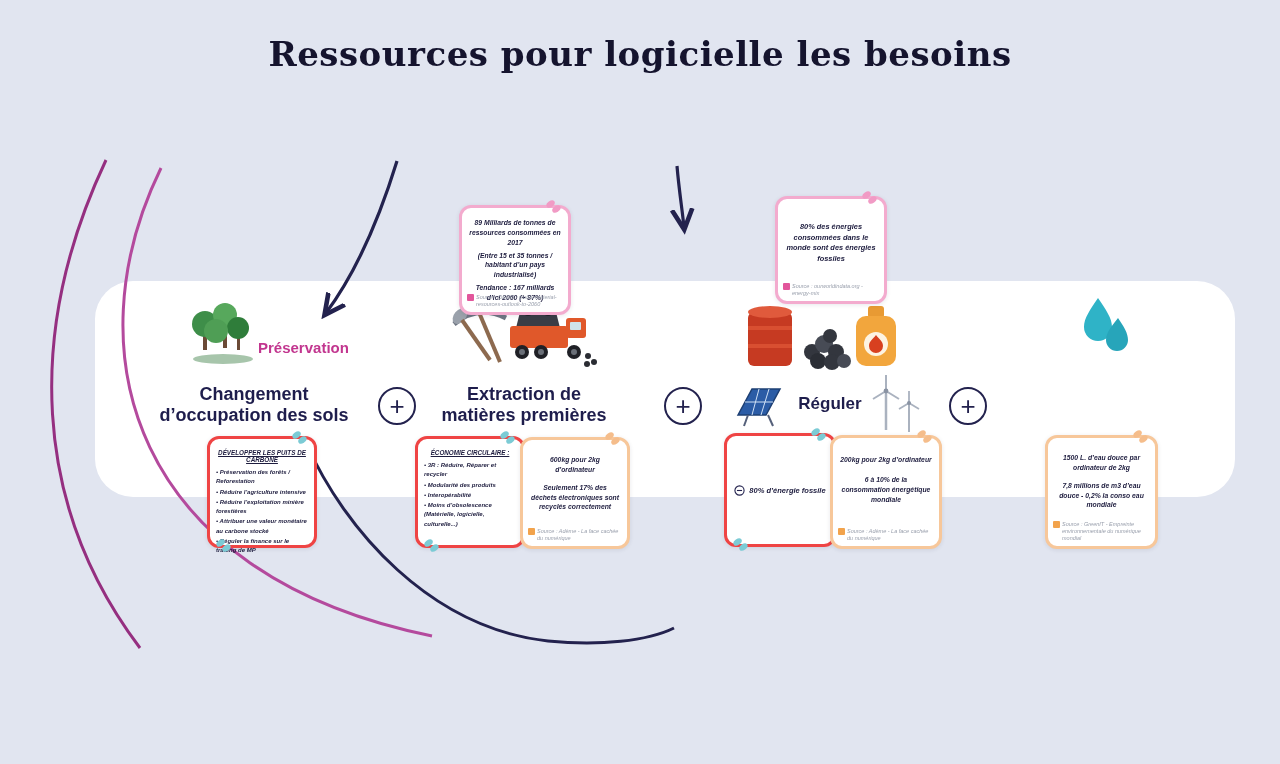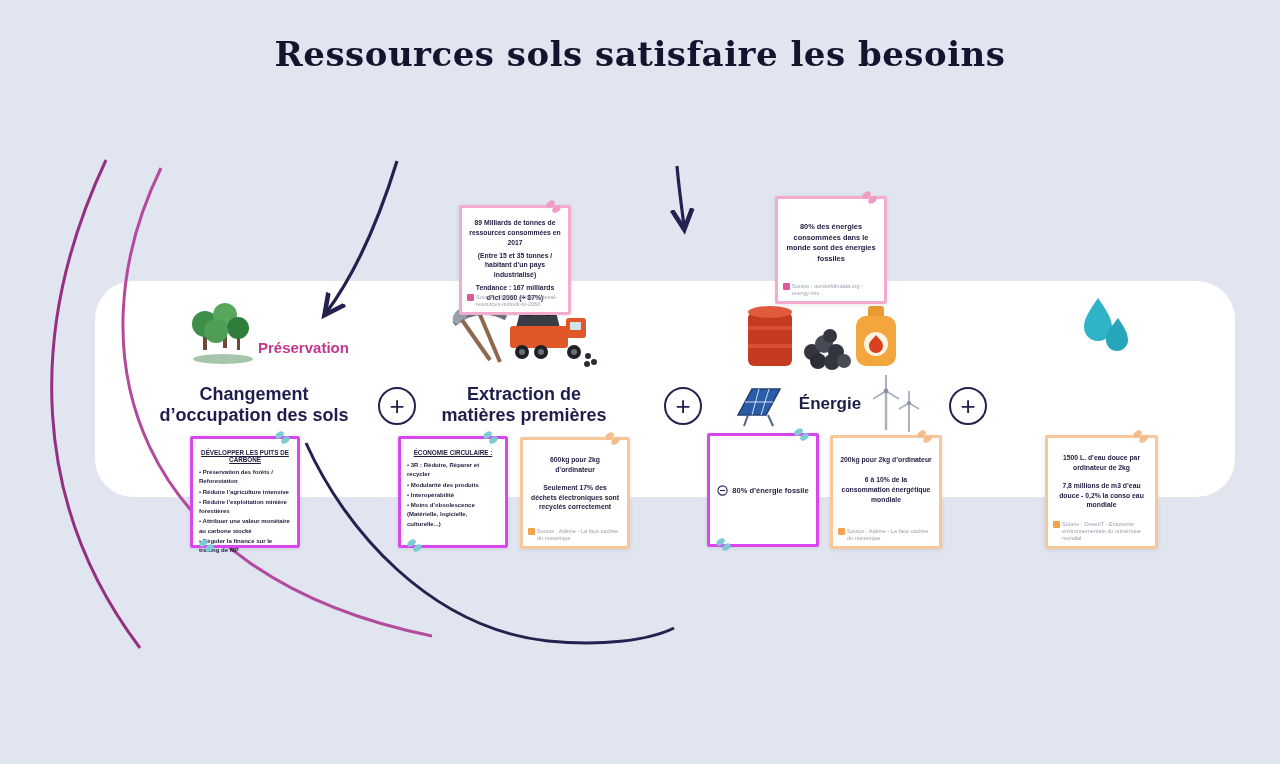--- a/index.html
+++ b/index.html
@@ -16,24 +16,24 @@
 
   .tag{position:absolute;z-index:3;font-size:15px;font-weight:700;color:#c2368f;}
 
   .cat-label{position:absolute;z-index:3;font-size:18px;font-weight:700;color:#1e1d4c;
     text-align:center;line-height:1.18;}
   .cat-label.big{font-size:17px;}
 
   .plus{position:absolute;z-index:3;width:34px;height:34px;border:2.5px solid #23224e;border-radius:50%;
     display:flex;align-items:center;justify-content:center;font-size:26px;font-weight:400;color:#23224e;line-height:1;}
 
-  .card{position:absolute;z-index:3;background:#fff;box-sizing:border-box;border-radius:2px;
-    box-shadow:0 1px 4px rgba(30,30,60,.10);}
+  .card{position:absolute;z-index:3;background:#fff;box-sizing:border-box;border-radius:12px;
+    box-shadow:0 1px 4px rgba(30,30,60,.10);font-style:italic;}
   .card.pink{border:3px solid #f3abce;}
-  .card.teal{border:3px solid #d946ef;}
+  .card.teal{border:3px solid #ef4444;margin-left:17px;}
   .card.orange{border:3px solid #f7c79a;}
 
   .body{padding:7px 5px 14px;}
   .stat{font-size:6.8px;font-weight:700;color:#1d1c3e;text-align:center;line-height:1.45;margin:3px 2px;}
   .list-head{font-size:6.3px;font-weight:700;text-decoration:underline;text-align:center;color:#1d1c3e;margin:3px 2px 5px;}
   .bullet{font-size:6px;font-weight:700;color:#1d1c3e;line-height:1.55;margin:0 1px 1px;text-align:left;}
   .bullet::before{content:"• ";}
 
   .source{position:absolute;left:5px;right:4px;bottom:4px;display:flex;gap:2px;align-items:flex-start;
     font-size:5.5px;color:#9aa0ad;line-height:1.25;text-align:left;font-weight:400;}
@@ -57,21 +57,21 @@
 
   <svg width="0" height="0" style="position:absolute" aria-hidden="true">
     <defs>
       <symbol id="bf" viewBox="0 0 20 18">
         <ellipse cx="6.5" cy="6" rx="5.5" ry="3.6" transform="rotate(-35 6.5 6)" fill="currentColor"></ellipse>
         <ellipse cx="13.5" cy="12" rx="5.5" ry="3.6" transform="rotate(-35 13.5 12)" fill="currentColor"></ellipse>
       </symbol>
     </defs>
   </svg>
 
-  <div class="title">Ressources sols satisfaire les besoins</div>
+  <div class="title">Ressources pour logicielle les besoins</div>
 
   <div class="band"></div>
 
   <svg class="deco" width="1280" height="764">
     <defs>
       <marker id="ah" viewBox="0 0 10 10" refX="7" refY="5" markerWidth="8" markerHeight="8" orient="auto-start-reverse">
         <path d="M0,1 L8,5 L0,9" fill="none" stroke="#23224e" stroke-width="1.8"></path>
       </marker>
     </defs>
     <path d="M 106 160 C 26 330, 32 505, 140 648" stroke="#952f80" stroke-width="3" fill="none"></path>
@@ -140,21 +140,21 @@
     <path d="M136 41 C139 45 143 47 143 52 A7 7 0 1 1 129 52 C129 47 133 45 136 41 Z" fill="#d8401f"></path>
   </svg>
   <svg class="icon" style="left:730px;top:377px" width="54" height="52" viewBox="0 0 54 52">
     <polygon points="8,38 22,12 50,12 36,38" fill="#2b5ca6" stroke="#1d3f73" stroke-width="1.5"></polygon>
     <line x1="15" y1="25" x2="43" y2="25" stroke="#cfe0f5" stroke-width="1"></line>
     <line x1="29" y1="12" x2="22" y2="38" stroke="#cfe0f5" stroke-width="1"></line>
     <line x1="39" y1="12" x2="31" y2="38" stroke="#cfe0f5" stroke-width="1"></line>
     <line x1="18" y1="38" x2="14" y2="49" stroke="#55607a" stroke-width="2"></line>
     <line x1="38" y1="38" x2="43" y2="49" stroke="#55607a" stroke-width="2"></line>
   </svg>
-  <div class="cat-label big" style="left:780px;top:394px;width:100px">Énergie</div>
+  <div class="cat-label big" style="left:780px;top:394px;width:100px">Réguler</div>
   <svg class="icon" style="left:870px;top:370px" width="52" height="62" viewBox="0 0 52 62">
     <line x1="16" y1="60" x2="16" y2="21" stroke="#aab2bf" stroke-width="2.5"></line>
     <line x1="16" y1="21" x2="16" y2="5" stroke="#aab2bf" stroke-width="2"></line>
     <line x1="16" y1="21" x2="3" y2="29" stroke="#aab2bf" stroke-width="2"></line>
     <line x1="16" y1="21" x2="29" y2="29" stroke="#aab2bf" stroke-width="2"></line>
     <circle cx="16" cy="21" r="2.4" fill="#8a93a3"></circle>
     <line x1="39" y1="62" x2="39" y2="33" stroke="#aab2bf" stroke-width="2"></line>
     <line x1="39" y1="33" x2="39" y2="21" stroke="#aab2bf" stroke-width="1.8"></line>
     <line x1="39" y1="33" x2="29" y2="39" stroke="#aab2bf" stroke-width="1.8"></line>
     <line x1="39" y1="33" x2="49" y2="39" stroke="#aab2bf" stroke-width="1.8"></line>

